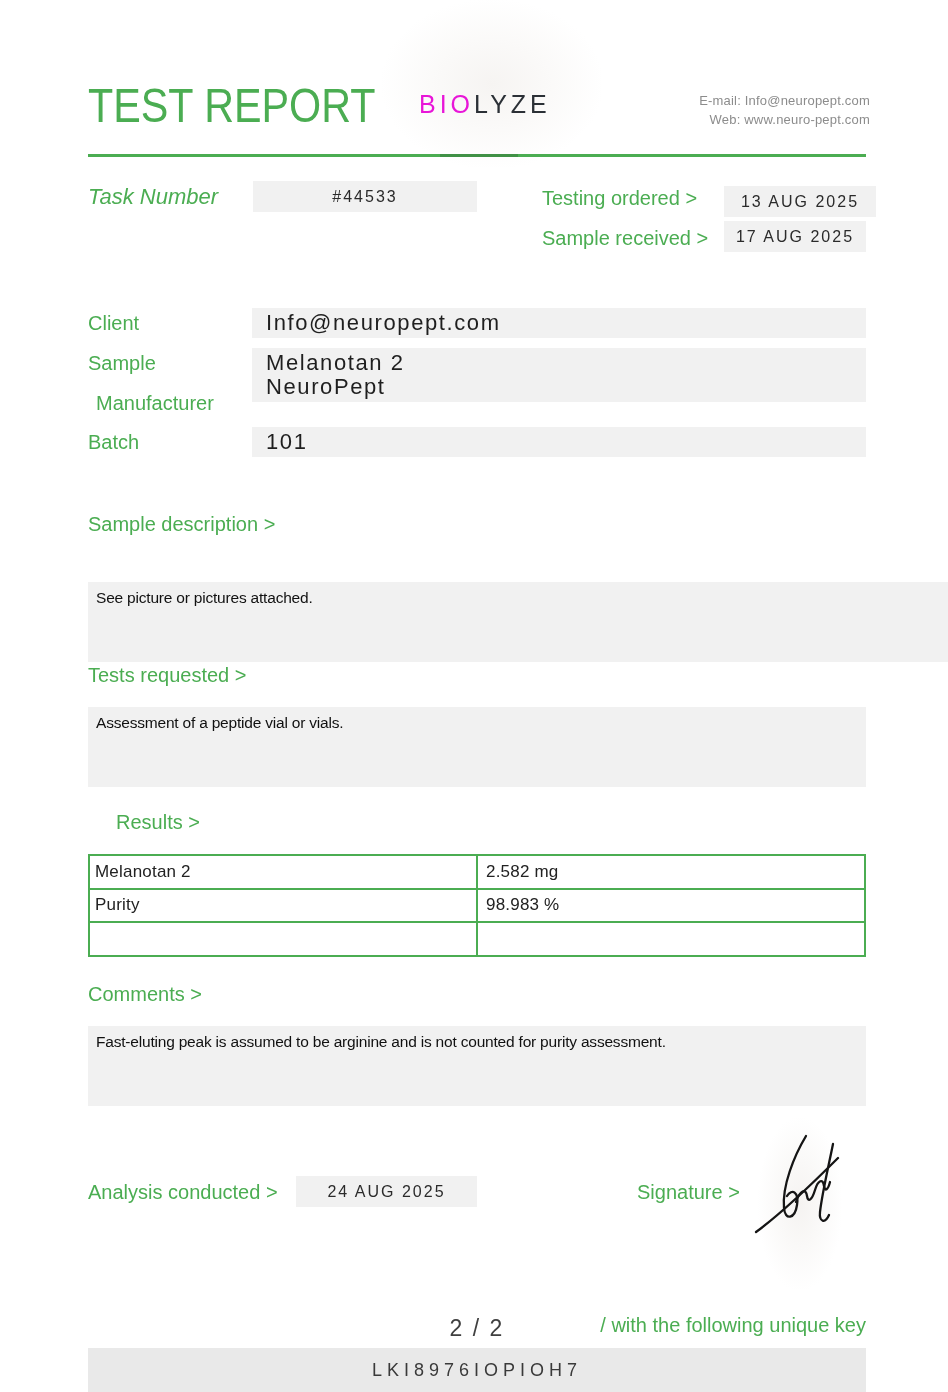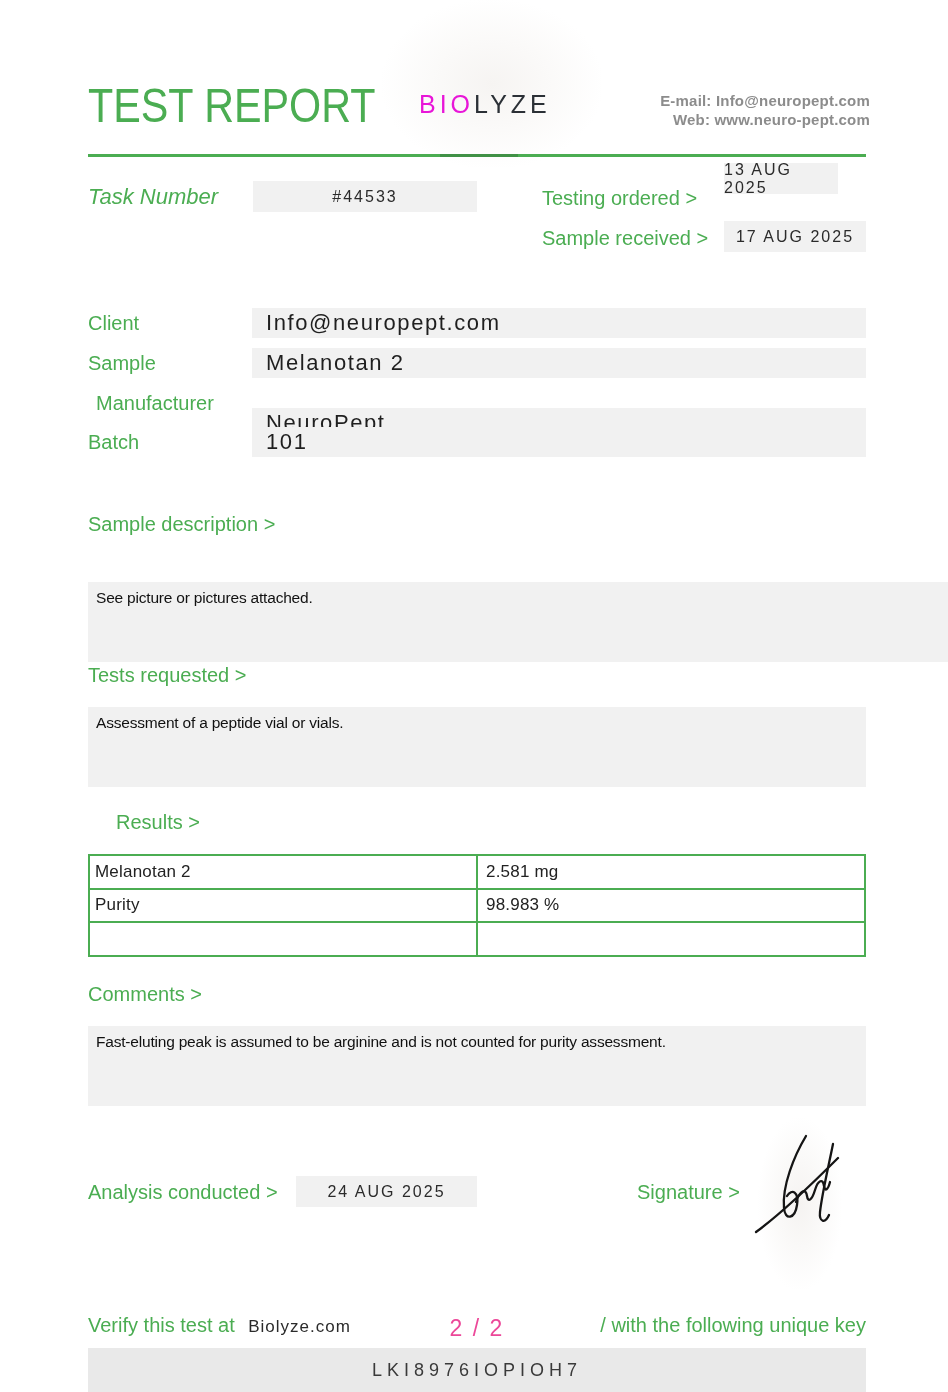--- a/index.html
+++ b/index.html
@@ -36,24 +36,23 @@
     left: 419px; top: 92px;
     font-size: 25px; line-height: 1; font-weight: 500;
     letter-spacing: 4px; white-space: nowrap;
   }
   .logo .bio  { color: var(--magenta); }
   .logo .lyze { color: var(--logodark); }
 
   .contact {
     right: 78px; top: 91px;
     text-align: right;
-    font-size: 15px; line-height: 19px;
+    font-size: 13px; line-height: 19px;
     color: var(--muted);
     letter-spacing: 0.2px;
-    font-weight: bold;
   }
 
   .rule {
     left: 88px; top: 154px; width: 778px; height: 3px;
     background: var(--green);
   }
   .rule-dark {
     position: absolute; left: 352px; top: 0; width: 78px; height: 3px;
     background: rgba(45,95,48,0.35);
   }
@@ -99,21 +98,21 @@
   .sig-svg { left: 750px; top: 1128px; }
 
   .footer-row {
     left: 88px; top: 1314px; width: 778px; height: 30px;
   }
   .verify-group { position: absolute; left: 0; top: 0; white-space: nowrap; }
   .verify-label { font-size: 20px; color: var(--green); }
   .verify-domain { font-size: 17px; color: #2b2b2b; letter-spacing: 1px; margin-left: 9px; }
   .page-indicator {
     position: absolute; left: 50%; top: 1px; transform: translateX(-50%);
-    font-size: 23px; color: #ec4899; letter-spacing: 2px; white-space: nowrap;
+    font-size: 23px; color: #404040; letter-spacing: 2px; white-space: nowrap;
   }
   .key-label { position: absolute; right: 0; top: 0; font-size: 20px; color: var(--green); white-space: nowrap; }
 
   .key-bar {
     left: 88px; top: 1348px; width: 778px; height: 44px;
     background: var(--keygray);
     text-align: center;
     font-size: 18px; letter-spacing: 5px; color: #3a3a3a;
     padding-top: 12px;
   }
@@ -135,49 +134,49 @@
     <div>Web: www.neuro-pept.com</div>
   </div>
   <div class="abs rule">
     <div class="rule-dark"></div>
   </div>
 
   <div class="abs glabel fs22" style="left:88px; top:184px;">Task Number</div>
   <div class="abs gbox valuebox" style="left:253px; top:181px; width:224px; height:31px;">#44533</div>
 
   <div class="abs glabel fs20" style="left:542px; top:187px;">Testing ordered  &gt;</div>
-  <div class="abs gbox valuebox" style="left:724px; top:163px; width:114px; height:31px;">13 AUG 2025</div>
+  <div class="abs gbox valuebox" style="left:724px; top:186px; width:152px; height:31px;">13 AUG 2025</div>
 
   <div class="abs glabel fs20" style="left:542px; top:227px;">Sample received &gt;</div>
   <div class="abs gbox valuebox" style="left:724px; top:221px; width:142px; height:31px;">17 AUG 2025</div>
 
   <div class="abs glabel fs20" style="left:88px; top:312px;">Client</div>
   <div class="abs gbox fieldbox" style="left:252px; top:308px; width:614px; height:30px;">Info@neuropept.com</div>
 
   <div class="abs glabel fs20" style="left:88px; top:352px;">Sample</div>
   <div class="abs gbox fieldbox" style="left:252px; top:348px; width:614px; height:30px;">Melanotan 2</div>
 
   <div class="abs glabel fs20" style="left:80px; top:392px;margin-left:16px;">Manufacturer</div>
-  <div class="abs gbox fieldbox" style="left:252px; top:408px; width:614px; height:30px;">NeuroPept</div>
+  <div class="abs gbox fieldbox" style="left:252px; top:372px; width:614px; height:30px;">NeuroPept</div>
 
   <div class="abs glabel fs20" style="left:88px; top:431px;">Batch</div>
   <div class="abs gbox fieldbox" style="left:252px; top:427px; width:614px; height:30px;">101</div>
 
   <div class="abs glabel fs20" style="left:88px; top:513px;">Sample description &gt;</div>
   <div class="abs gbox textbox" style="left:88px; top:556px; width:896px; height:80px;margin-top:26px;">See picture or pictures attached.</div>
 
   <div class="abs glabel fs20" style="left:88px; top:664px;">Tests requested &gt;</div>
   <div class="abs gbox textbox" style="left:88px; top:707px; width:778px; height:80px;">Assessment of a peptide vial or vials.</div>
 
   <div class="abs glabel fs20" style="left:88px; top:811px;margin-left:28px;">Results &gt;</div>
   <table class="results">
     <tbody>
         <tr>
       <td>Melanotan 2</td>
-      <td class="rcell">2.581 mg</td>
+      <td class="rcell">2.582 mg</td>
     </tr>
     <tr>
       <td>Purity</td>
       <td class="rcell">98.983 %</td>
     </tr>
     <tr>
       <td></td>
       <td class="rcell"></td>
     </tr>
   </tbody>
@@ -193,23 +192,19 @@
   <svg class="abs sig-svg" width="92" height="110" viewBox="0 0 92 110">
     <g fill="none" stroke="#151515" stroke-width="2.3" stroke-linecap="round">
       <path d="M6,104 C28,88 60,58 88,30"></path>
       <path d="M56,8 C44,28 32,58 34,80 C35,93 45,91 47,77 C49,64 42,60 37,68"></path>
       <path d="M46,74 C50,62 56,60 57,68 C58,75 62,72 65,62 C68,52 73,50 74,58 C75,64 78,62 80,54"></path>
       <path d="M83,16 C79,36 72,66 70,84 C69,94 75,96 79,87"></path>
     </g>
   </svg>
 
   <div class="abs footer-row">
-    <div class="verify-group">
-      <span class="verify-label">Verify this test at</span>
-      <span class="verify-domain">Biolyze.com</span>
-    </div>
     <div class="page-indicator">2 / 2</div>
     <div class="key-label">/ with the following unique key</div>
   </div>
 
   <div class="abs key-bar">LKI8976IOPIOH7</div>
 
 </div>
 
 </body></html>

